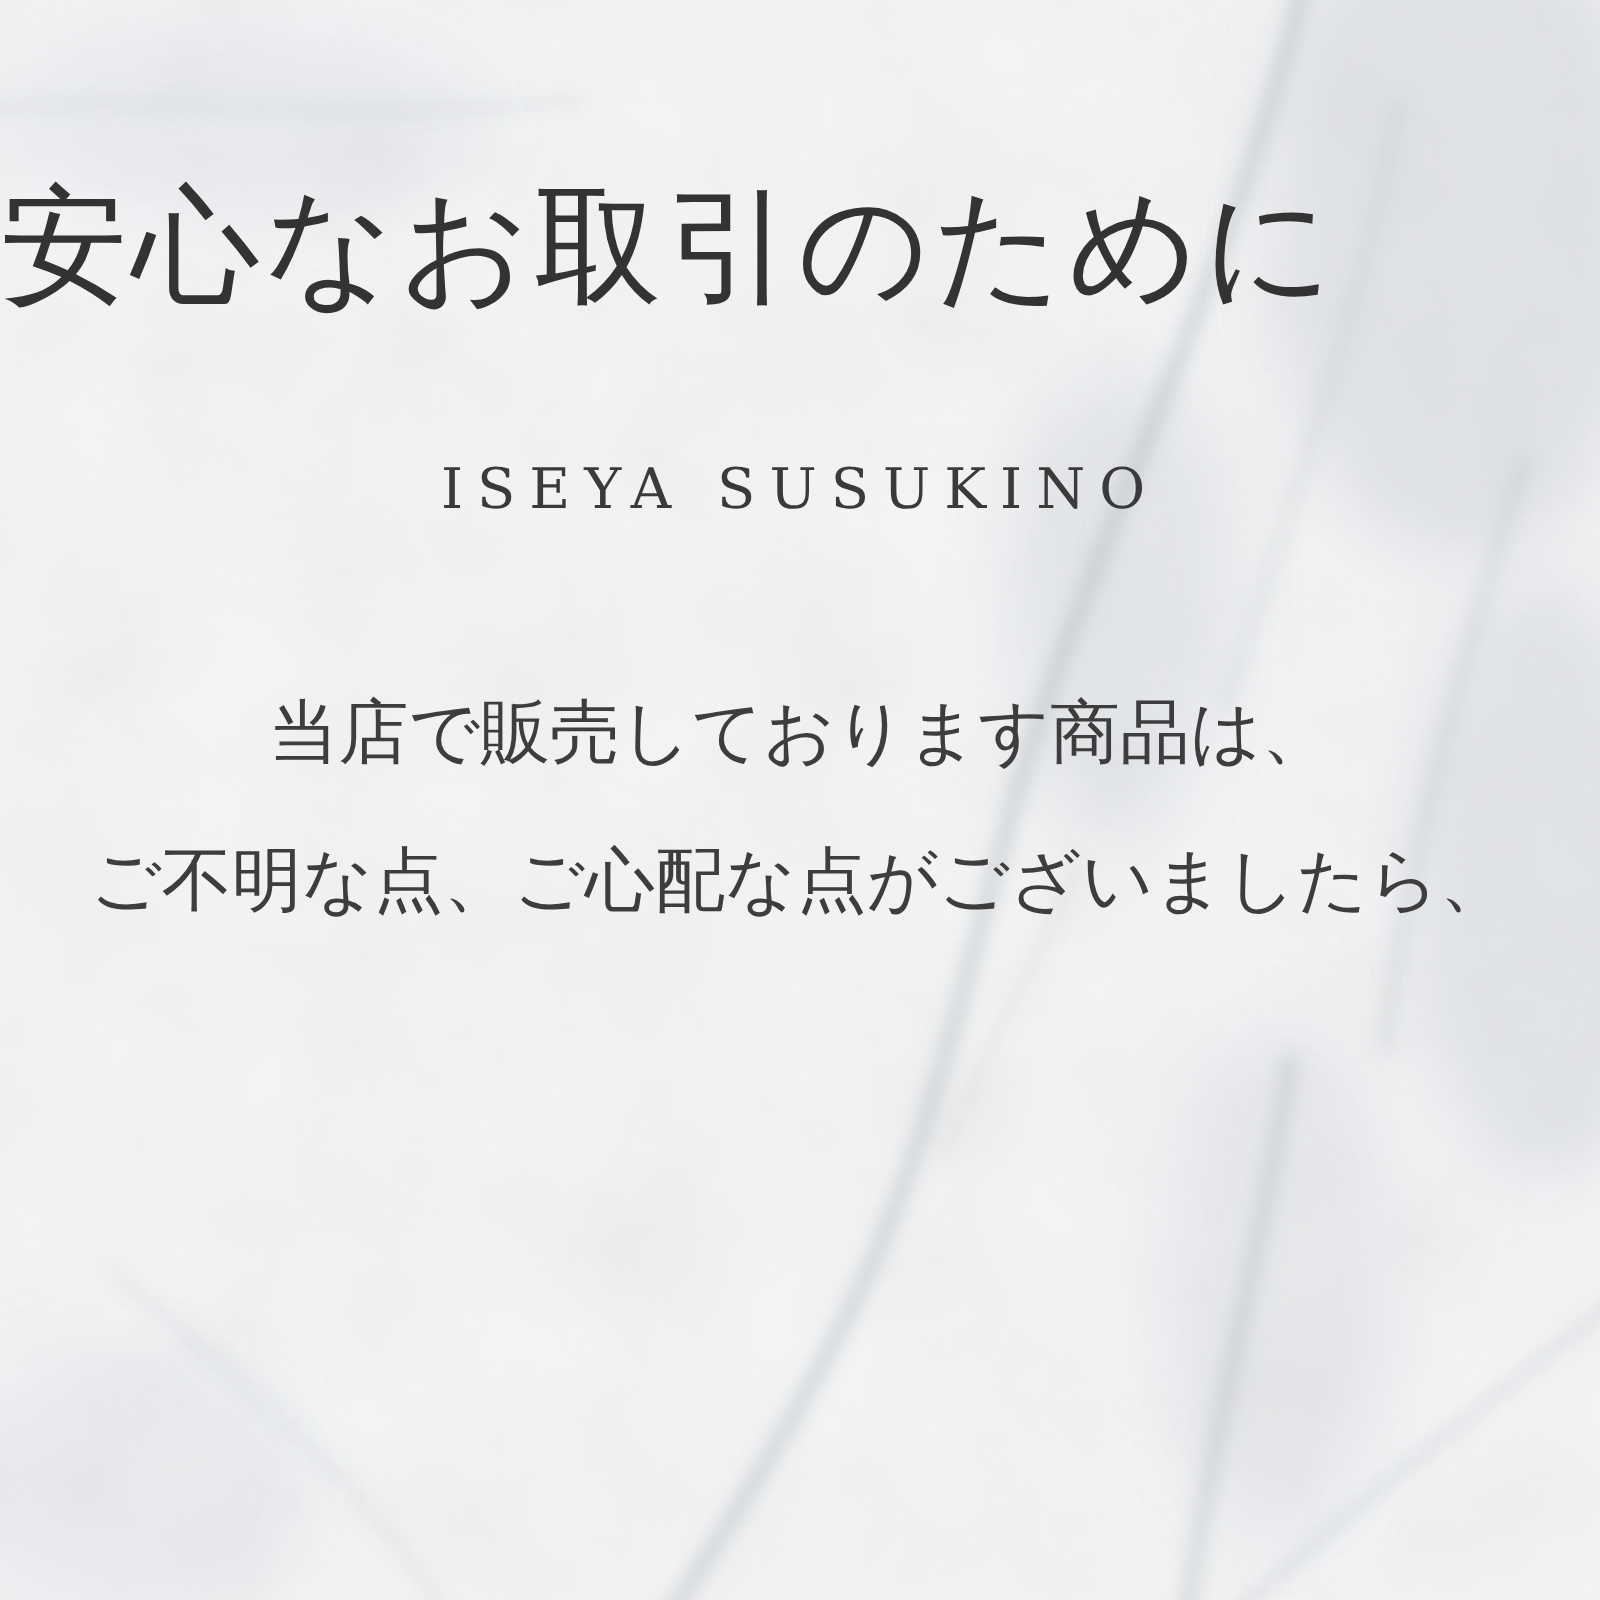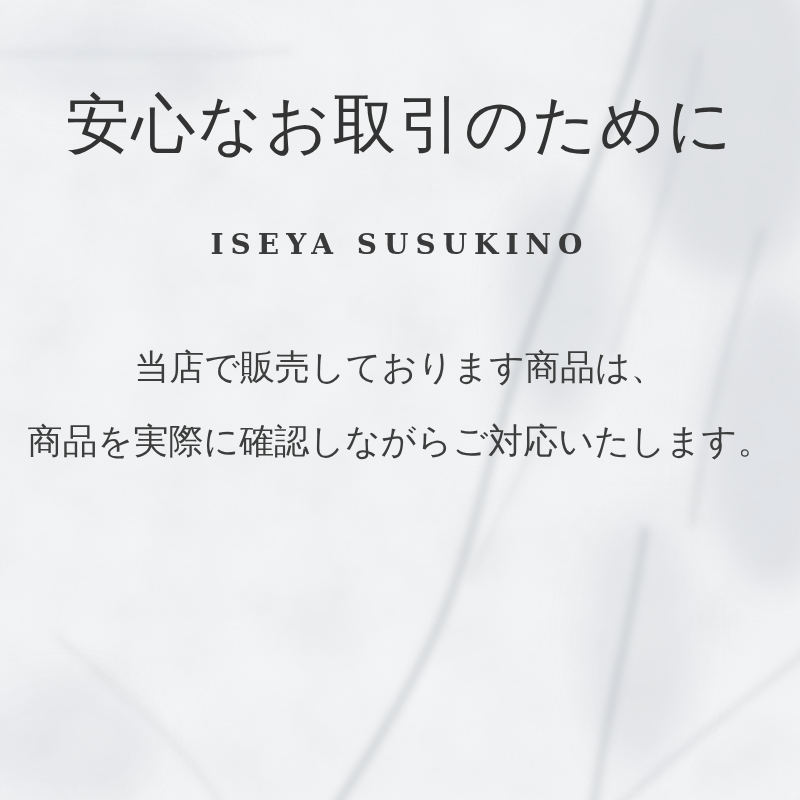--- a/index.html
+++ b/index.html
@@ -24,38 +24,37 @@
     position: absolute;
     inset: 0;
     z-index: 1;
   }
   .banner-title {
     position: absolute;
     top: 76px;
     left: 0;
     width: 100%;
     margin: 0;
-    text-align: center;
     font-family: "DejaVu Serif", "Liberation Serif", serif;
     font-weight: 500;
     font-size: 64px;
     line-height: 96px;
     letter-spacing: 2px;
     color: #333333;
     white-space: nowrap;
   }
   .brand-name {
     position: absolute;
     top: 225px;
     left: 0;
     width: 100%;
     margin: 0;
     text-align: center;
     font-family: "DejaVu Serif", "Liberation Serif", serif;
-    font-weight: 700;
+    font-weight: 400;
     font-size: 28px;
     line-height: 40px;
     letter-spacing: 7px;
     color: #3a3a3a;
     white-space: nowrap;
   }
   .body-text {
     position: absolute;
     top: 330px;
     left: 0;
@@ -117,17 +116,17 @@
   </svg>
 
   <div class="content">
 
     <h1 class="banner-title">安心なお取引のために</h1>
 
     <div class="brand-name">ISEYA SUSUKINO</div>
 
     <div class="body-text">
       <p class="body-line">当店で販売しております商品は、</p>
-      <p class="body-line">商品を実際に確認しながらご対応いたします。</p>
+      <p class="body-line">ご不明な点、ご心配な点がございましたら、</p>
     </div>
 
   </div>
 </div>
 
 </body></html>

